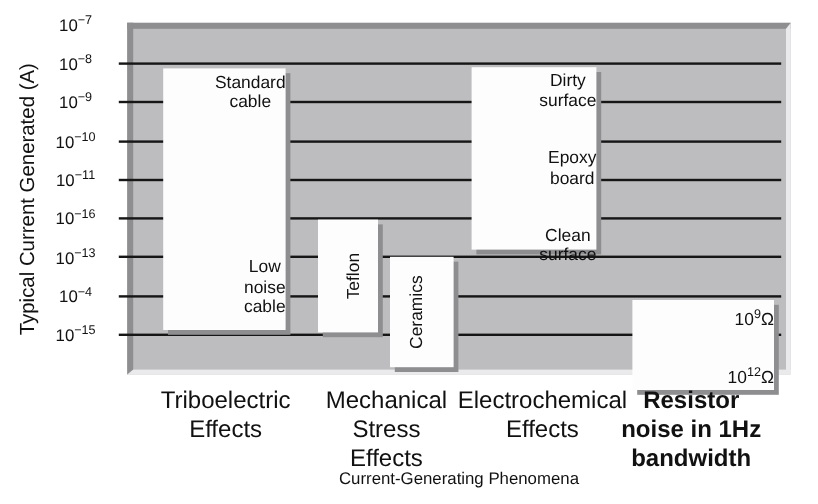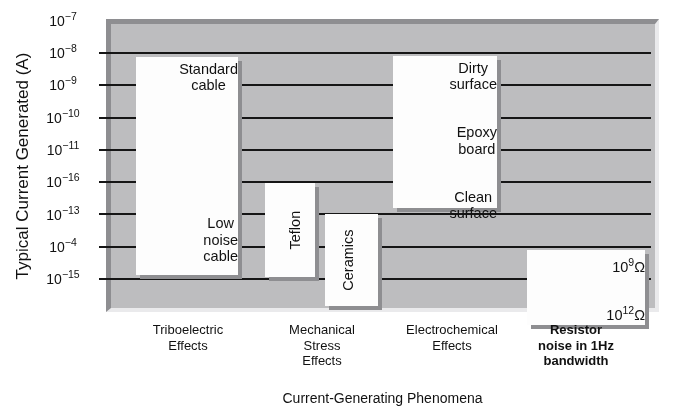--- a/index.html
+++ b/index.html
@@ -40,21 +40,21 @@
   .bar-teflon{left:154px;top:159px;width:50px;height:94px;justify-content:center;}
   .bar-ceramics{left:214px;top:190px;width:53px;height:92px;justify-content:center;}
   .bar-electro{left:282px;top:32px;width:104px;height:152px;justify-content:space-between;padding:4px 0 9px;box-sizing:border-box;}
   .bar-resistor{left:416px;top:207px;width:118px;height:75px;justify-content:space-between;padding:9px 0 8px;box-sizing:border-box;margin-top:19px;}
   .vtext{transform:rotate(-90deg);white-space:nowrap;font-size:14.5px;}
   .ohm{font-size:14.5px;white-space:nowrap;}
   .ohm sup{font-size:10.5px;line-height:0;}
   
   .xcat{
     position:absolute;top:322px;width:170px;text-align:center;
-    font-size:13px;line-height:1.2;white-space:pre-line;
+    font-size:20px;line-height:1.2;white-space:pre-line;
   }
   .xcat-1{left:103px;}
   .xcat-2{left:237px;}
   .xcat-3{left:367px;}
   .xcat-4{left:491px;font-weight:bold;}
   .x-title{
     position:absolute;left:106px;top:390px;width:553px;text-align:center;
     font-size:14px;white-space:nowrap;
   }
 </style>

